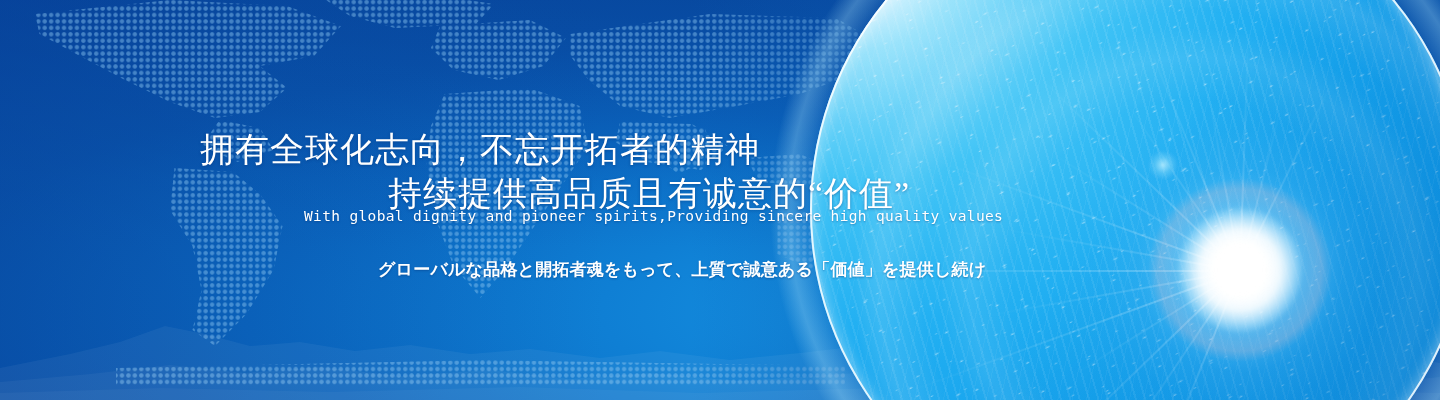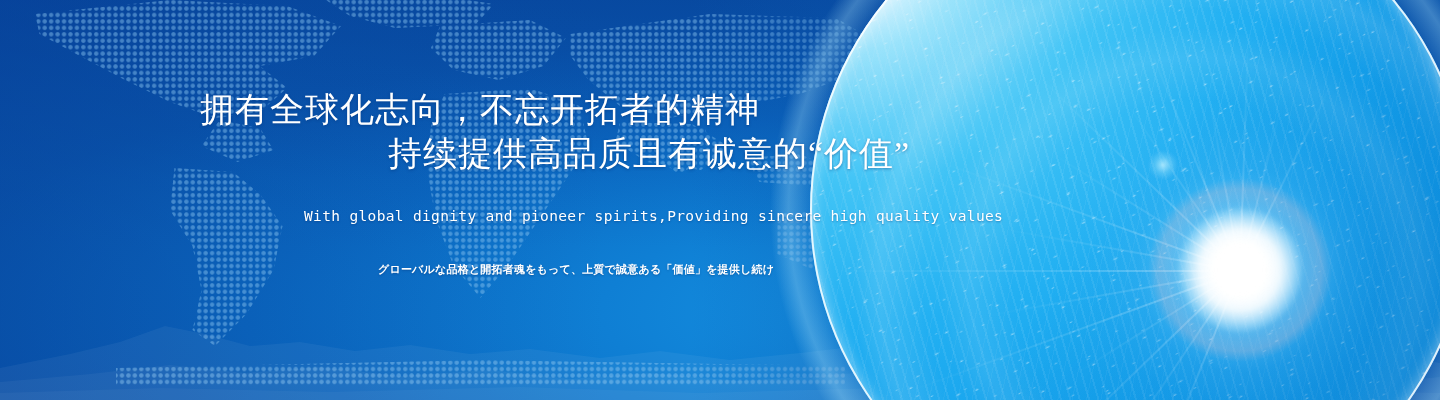--- a/index.html
+++ b/index.html
@@ -211,20 +211,21 @@
   }
   .headline{
     color:#ffffff;
     font-family:"Liberation Serif", "DejaVu Serif", serif;
     font-size:34px;
     line-height:44px;
     font-weight:400;
     letter-spacing:1px;
     text-shadow:0 1px 3px rgba(4,46,110,.45);
     white-space:nowrap;
+    margin-top:40px;
   }
   .headline.l1{ position:absolute; left:200px; top:88px; }
   .headline.l2{ position:absolute; left:388px; top:132px; }
 
   .subline-en{
     position:absolute;
     left:304px; top:206px;
     color:#ffffff;
     font-family:"DejaVu Sans Mono", "Liberation Mono", monospace;
     font-size:14.5px;
@@ -232,21 +233,21 @@
     letter-spacing:.35px;
     white-space:nowrap;
     text-shadow:0 1px 2px rgba(4,46,110,.40);
     text-align:right;
   }
   .subline-jp{
     position:absolute;
     left:378px; top:259px;
     color:#ffffff;
     font-family:Liberation Sans, sans-serif;
-    font-size:11px;
+    font-size:17px;
     line-height:21px;
     font-weight:700;
     letter-spacing:.2px;
     white-space:nowrap;
     text-shadow:0 1px 2px rgba(4,46,110,.40);
   }
 
   .vignette{
     position:absolute; inset:0;
     background:radial-gradient(120% 135% at 50% 45%, rgba(0,0,0,0) 58%, rgba(4,50,120,.16) 100%);

